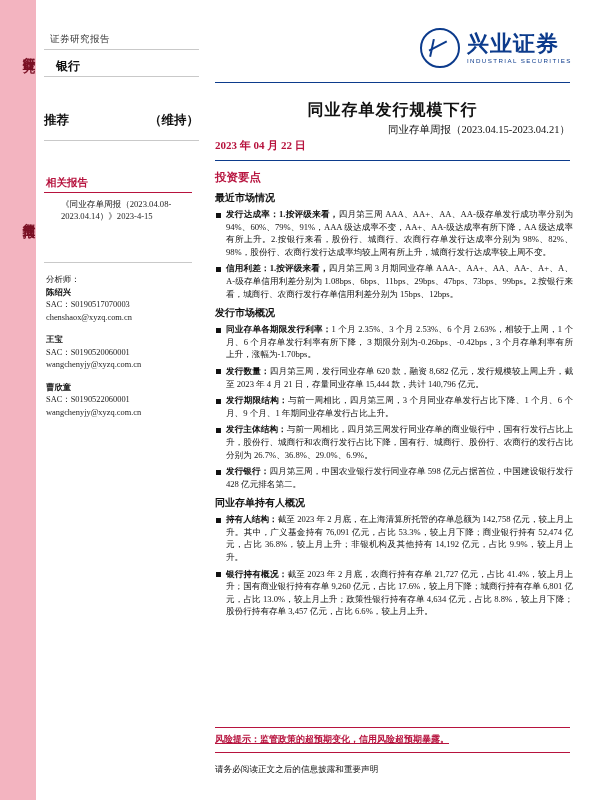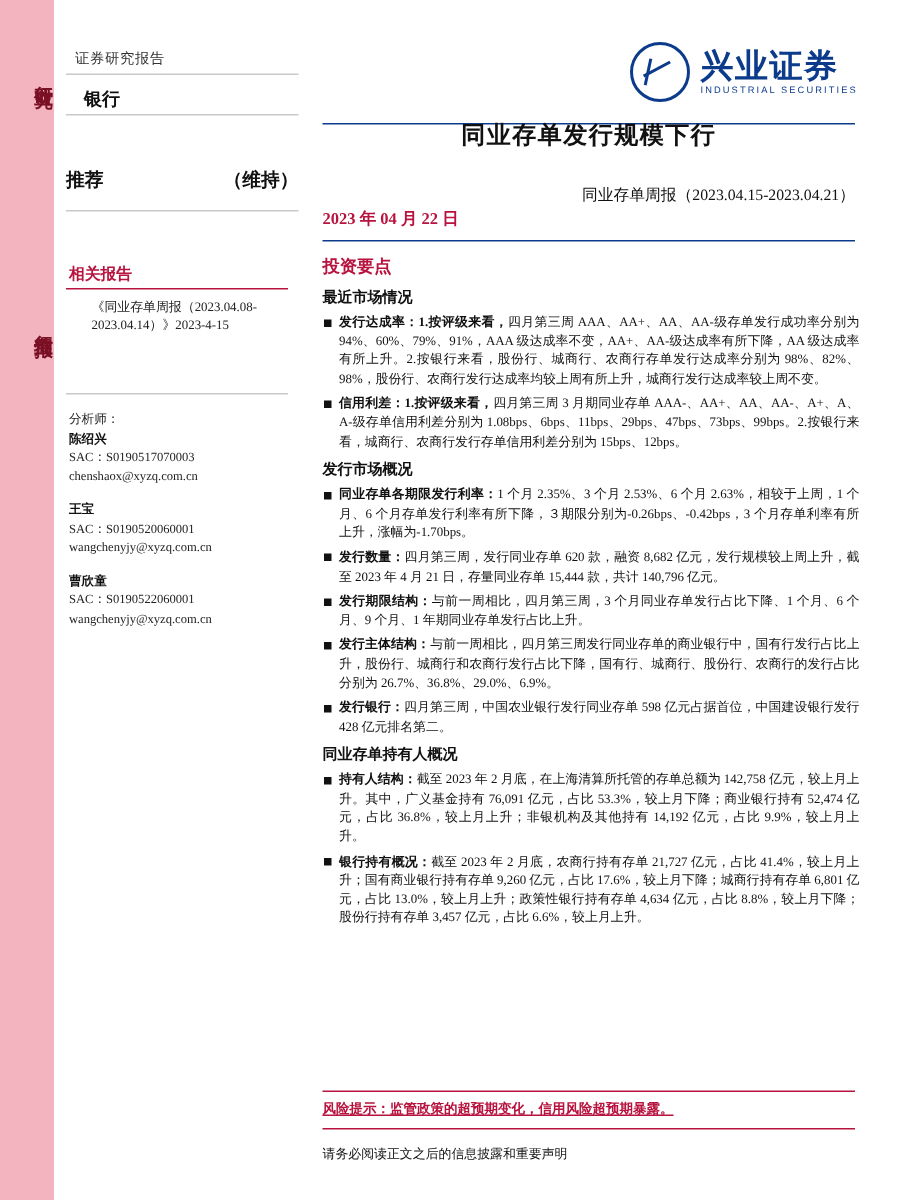--- a/index.html
+++ b/index.html
@@ -161,21 +161,21 @@
   .title-rule-top {
     position: absolute;
     left: 215px;
     top: 82px;
     width: 355px;
     border-top: 1.6px solid #0c3b8c;
   }
   .doc-title {
     position: absolute;
     left: 215px;
-    top: 80px;
+    top: 100px;
     width: 355px;
     text-align: center;
     font-size: 16px;
     font-weight: bold;
     color: #111;
     letter-spacing: 1px;
   }
   .doc-subtitle {
     position: absolute;
     left: 215px;

